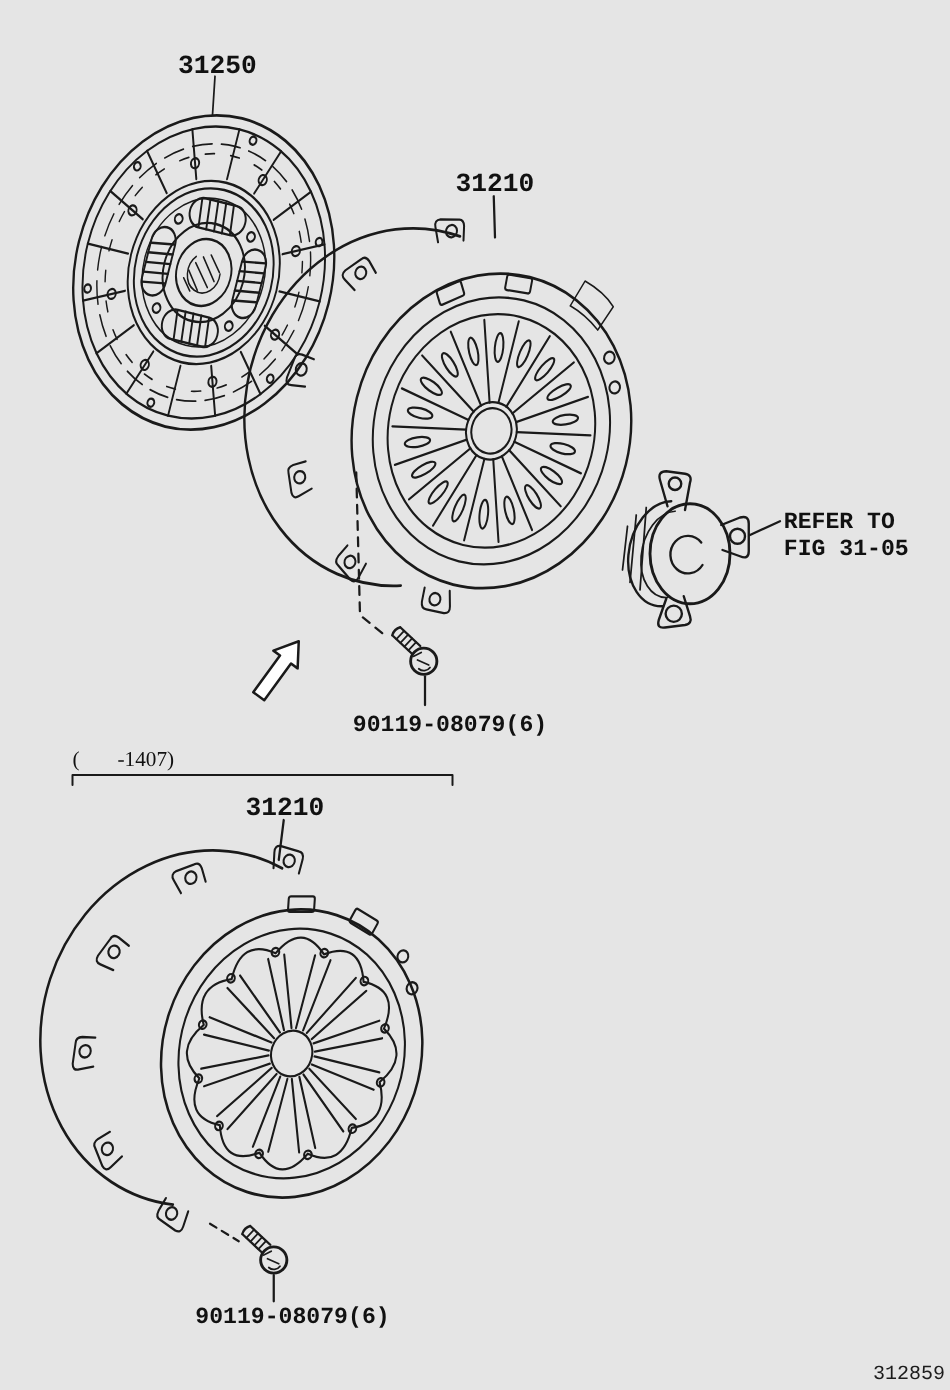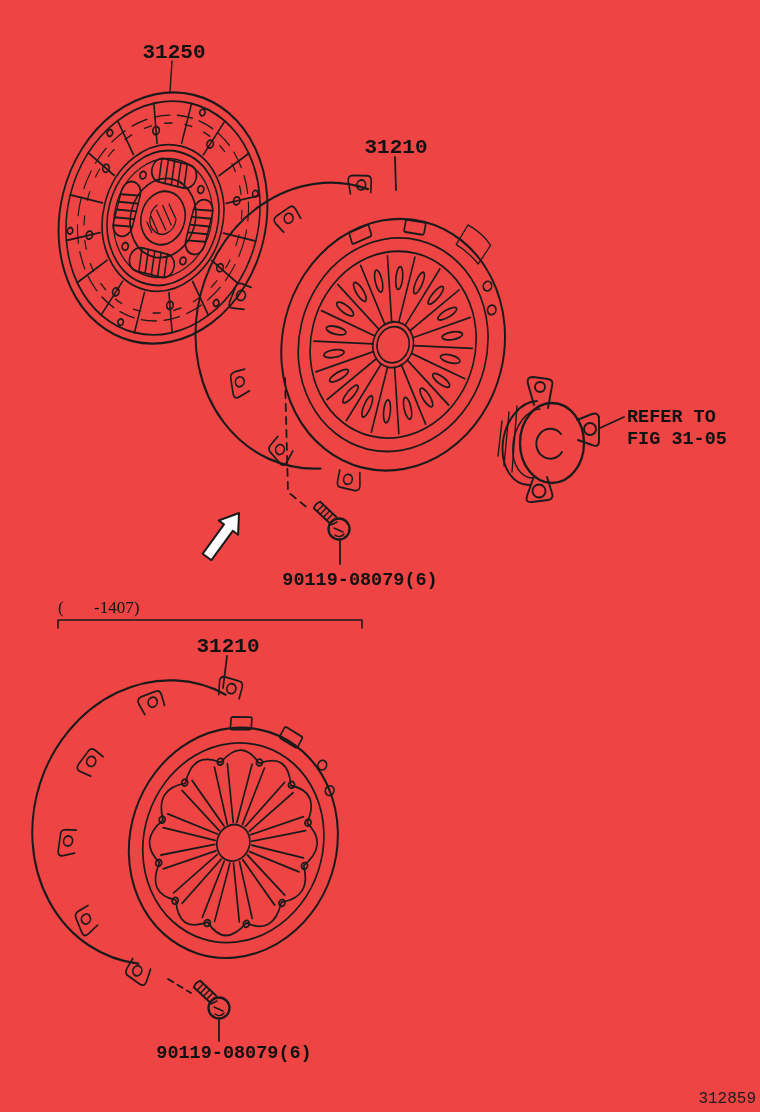--- a/index.html
+++ b/index.html
@@ -1,16 +1,16 @@
 <!DOCTYPE html>
 <html><head>
 <meta charset="utf-8">
 <style>
   html,body{margin:0;padding:0;background:#fff;}
-  .stage{position:relative;width:760px;height:1112px;background:#ef4444;overflow:hidden;
+  .stage{position:relative;width:760px;height:1112px;background:#e5e5e5;overflow:hidden;
          font-family:"Liberation Mono",monospace;}
   svg{display:block;}
   .art{fill:none;stroke:#1a1a1a;stroke-width:1.9;stroke-linecap:round;stroke-linejoin:round;}
   .bold{stroke-width:2.3;}
   .thin{stroke-width:1.4;}
   text{stroke:none;}
   .pn{font-family:"Liberation Mono",monospace;font-weight:700;font-size:21px;fill:#111;}
   .pnsm{font-family:"Liberation Mono",monospace;font-weight:700;font-size:18.5px;fill:#111;}
   .range{font-family:"Liberation Serif",serif;font-size:17px;fill:#111;}
   .figcode{font-family:"Liberation Mono",monospace;font-weight:400;font-size:16px;fill:#1c1c1c;}

